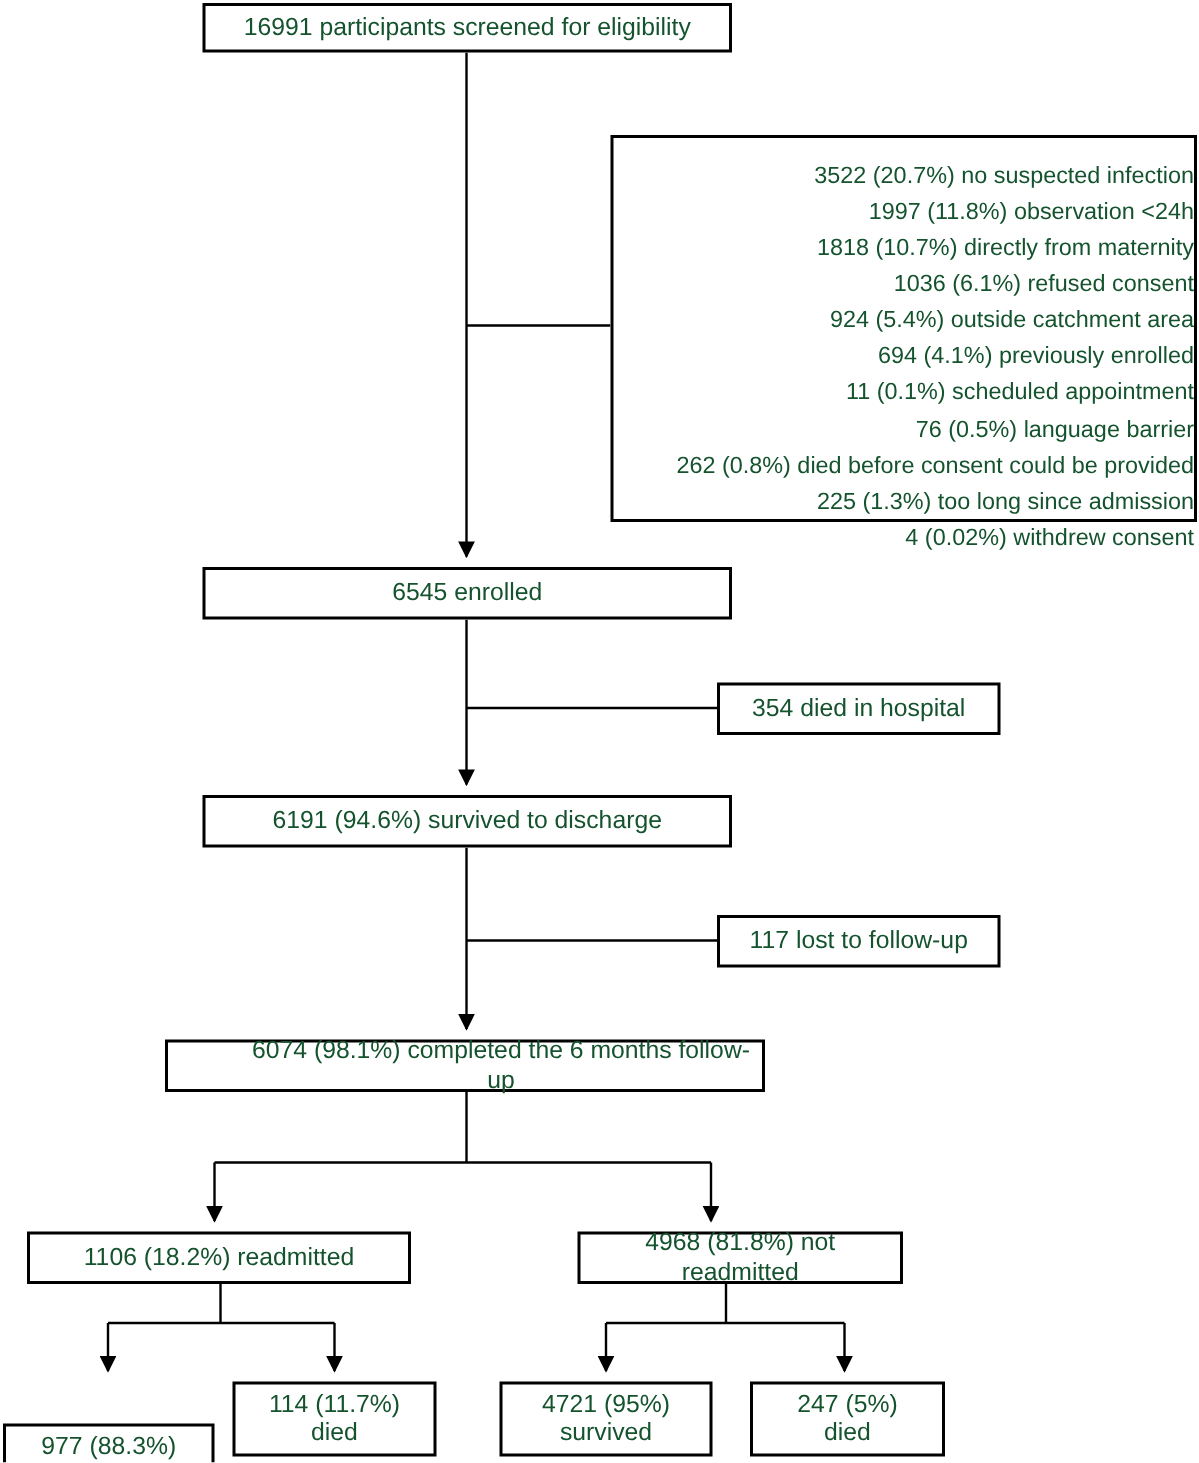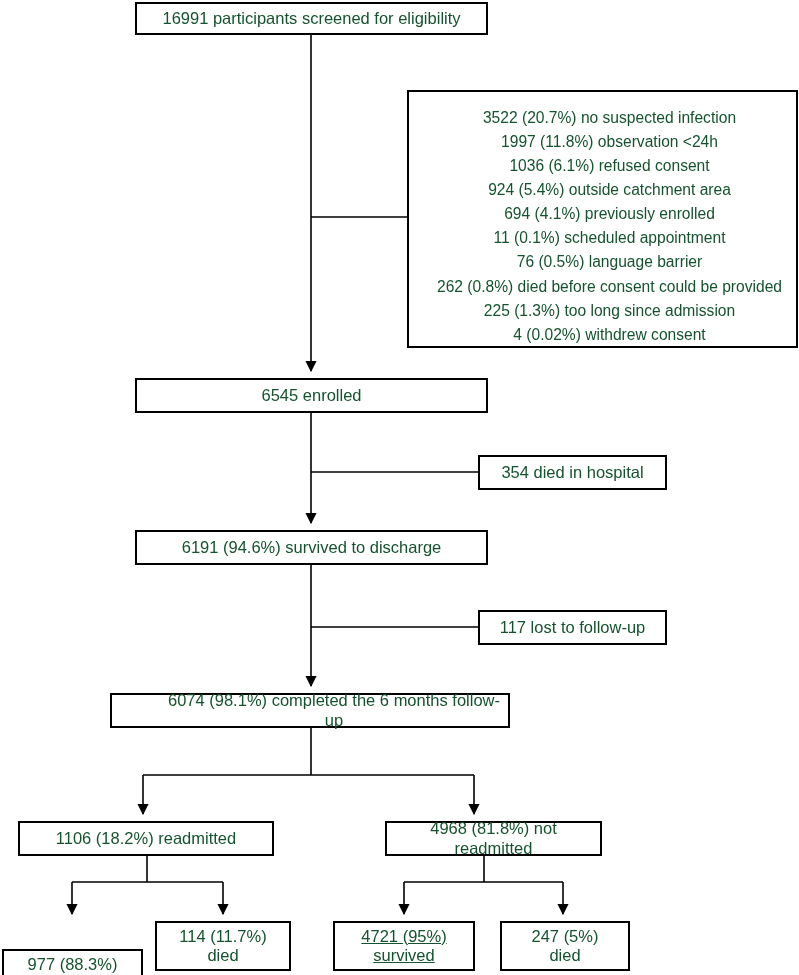--- a/index.html
+++ b/index.html
@@ -42,31 +42,31 @@
     width: 100%;
     padding: 0 6px;
     box-sizing: border-box;
   }
   .node.center { justify-content: center; }
 
   
   #node-screened   { left:135px; top:2px;   width:353px; height:33px; font-size:16.5px; }
   #node-excluded   { left:407px; top:90px;  width:391px; height:258px;
                      display:block; padding:14px 0 0 14px; font-size:15.6px;
-                     text-align:center; line-height:1.545; }
+                     text-align:right; line-height:1.545; }
   #node-enrolled   { left:135px; top:378px; width:353px; height:35px; font-size:16.5px; }
   #node-died-hosp  { left:478px; top:455px; width:189px; height:35px; font-size:16.5px;justify-content:flex-end; }
   #node-survived-d { left:135px; top:530px; width:353px; height:35px; font-size:16.5px; }
   #node-lost-fu    { left:478px; top:610px; width:189px; height:35px; font-size:16.5px; }
   #node-completed  { left:110px; top:693px; width:400px; height:35px; font-size:16.5px;padding-left:48px; }
   #node-readmit    { left:18px;  top:821px; width:256px; height:35px; font-size:16.5px; }
   #node-not-readmit{ left:385px; top:821px; width:217px; height:35px; font-size:16.5px; }
   #node-re-surv    { left:2px;   top:949px; width:141px; height:50px; font-size:16.5px;justify-content:flex-end; }
   #node-re-died    { left:155px; top:921px; width:136px; height:50px; font-size:16.5px; }
-  #node-nr-surv    { left:333px; top:921px; width:142px; height:50px; font-size:16.5px;text-decoration:underline; }
+  #node-nr-surv    { left:333px; top:921px; width:142px; height:50px; font-size:16.5px; }
   #node-nr-died    { left:500px; top:921px; width:130px; height:50px; font-size:16.5px; }
 
   .excl-line { white-space: nowrap; }
 </style>
 </head>
 <body>
 
 <div id="canvas">
 
   <svg id="connectors" viewBox="0 0 799 975" width="799" height="975" xmlns="http://www.w3.org/2000/svg">
@@ -103,20 +103,21 @@
     </g>
   </svg>
 
   <div class="node center" id="node-screened">
     <span class="label">16991 participants screened for eligibility</span>
   </div>
 
   <div class="node" id="node-excluded">
     <div class="excl-line">3522 (20.7%) no suspected infection</div>
     <div class="excl-line">1997 (11.8%) observation &lt;24h</div>
+    <div class="excl-line">1818 (10.7%) directly from maternity</div>
     <div class="excl-line">1036 (6.1%) refused consent</div>
     <div class="excl-line">924 (5.4%) outside catchment area</div>
     <div class="excl-line">694 (4.1%) previously enrolled</div>
     <div class="excl-line">11 (0.1%) scheduled appointment</div>
     <div class="excl-line">76 (0.5%) language barrier</div>
     <div class="excl-line">262 (0.8%) died before consent could be provided</div>
     <div class="excl-line">225 (1.3%) too long since admission</div>
     <div class="excl-line">4 (0.02%) withdrew consent</div>
   </div>
 

